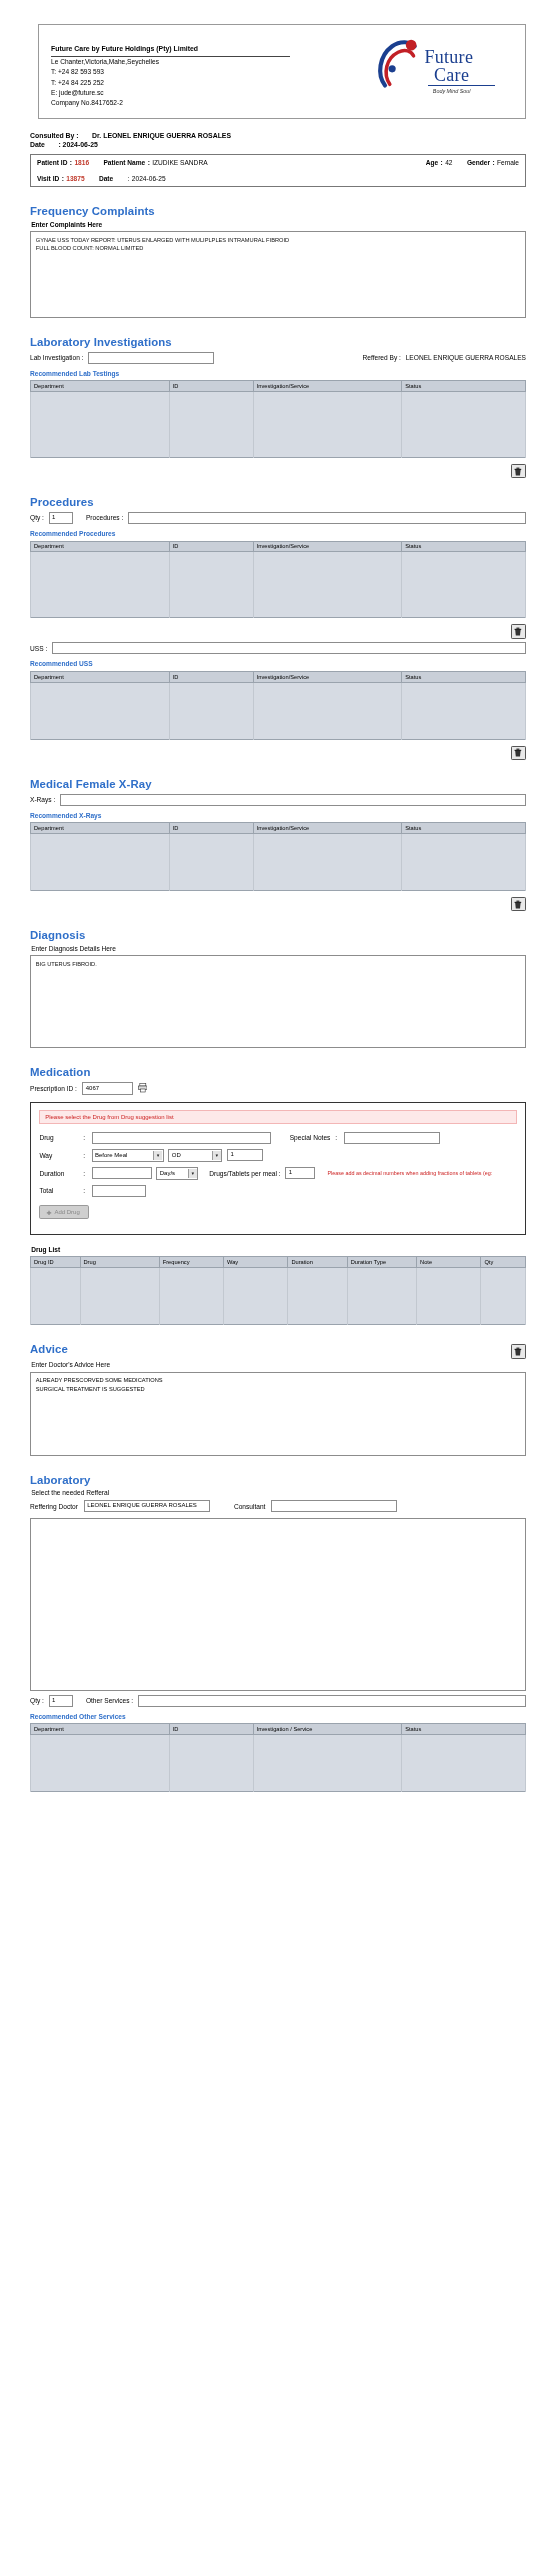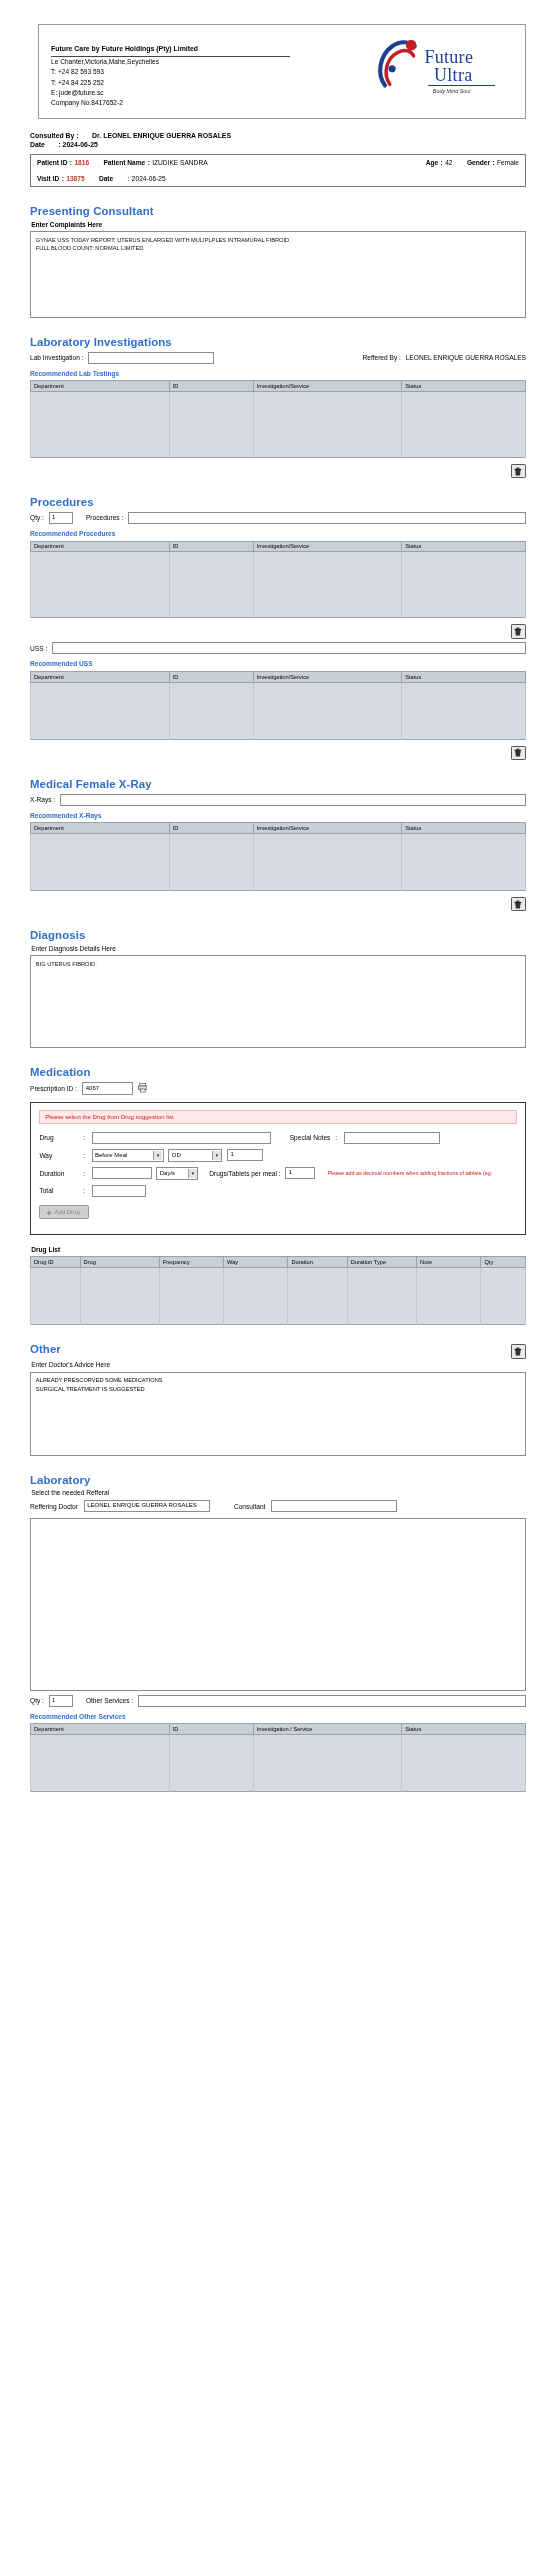--- a/index.html
+++ b/index.html
@@ -247,21 +247,21 @@
       <div class="logo-mark">
         <svg width="47" height="51" viewBox="0 0 78 86">
           <path d="M18 80 C4 62, 8 30, 30 14 C44 4, 60 6, 68 14" fill="none" stroke="#1b3f8f" stroke-width="7" stroke-linecap="round"></path>
           <path d="M26 78 C14 60, 20 34, 40 24 C52 18, 62 22, 66 30" fill="none" stroke="#c22026" stroke-width="6" stroke-linecap="round"></path>
           <circle cx="62" cy="12" r="9" fill="#c22026"></circle>
           <circle cx="30" cy="52" r="6" fill="#1b3f8f"></circle>
         </svg>
       </div>
       <div class="logo-text">
         <div class="logo-future">Future</div>
-        <div class="logo-care">Ultra</div>
+        <div class="logo-care">Care</div>
         <div class="logo-underline"></div>
         <div class="logo-tag">Body Mind Soul</div>
       </div>
     </div>
   </div>
 
   <div class="consult-line">
     <b>Consulted By :</b>
     <span class="sep"></span>
     <b>Dr.</b>
@@ -297,21 +297,21 @@
       <span class="lbl">:</span>
       <span class="val-red">13875</span>
       <span class="sep"></span>
       <span class="lbl">Date</span>
       <span class="sep"></span>
       <span class="val-plain">:</span>
       <span class="val-plain">2024-06-25</span>
     </div>
   </div>
 
-  <h2 class="section">Presenting Consultant</h2>
+  <h2 class="section">Frequency Complaints</h2>
   <div class="sub-label bold">Enter Complaints Here</div>
   <div class="textarea-box">GYNAE USS TODAY REPORT: UTERUS ENLARGED WITH MULIPLPLES INTRAMURAL FIBROID
 FULL BLOOD COUNT: NORMAL LIMITED</div>
 
   <h2 class="section">Laboratory  Investigations</h2>
   <div class="inline-row">
     <span class="fld-label">Lab Investigation :</span>
     <span class="input w-mid"></span>
     <span class="spacer"></span>
     <span class="ref-by">Reffered By  :</span>
@@ -541,21 +541,21 @@
         <td></td>
         <td></td>
         <td></td>
         <td></td>
         <td></td>
       </tr>
     </tbody>
   </table>
 
   <div class="adv-head-row">
-    <h2 class="section">Other</h2>
+    <h2 class="section">Advice</h2>
     <div class="trash-btn" style="margin-top:19px">
       <svg width="7.8" height="9" viewBox="0 0 13 15">
         <rect x="1" y="3" width="11" height="2" fill="#222"></rect>
         <rect x="4" y="1" width="5" height="2" fill="#222"></rect>
         <path d="M2 5 h9 l-1 9 h-7 z" fill="#333"></path>
       </svg>
     </div>
   </div>
   <div class="sub-label">Enter Doctor's Advice Here</div>
   <div class="advice-box">ALREADY PRESCORVED SOME MEDICATIONS

